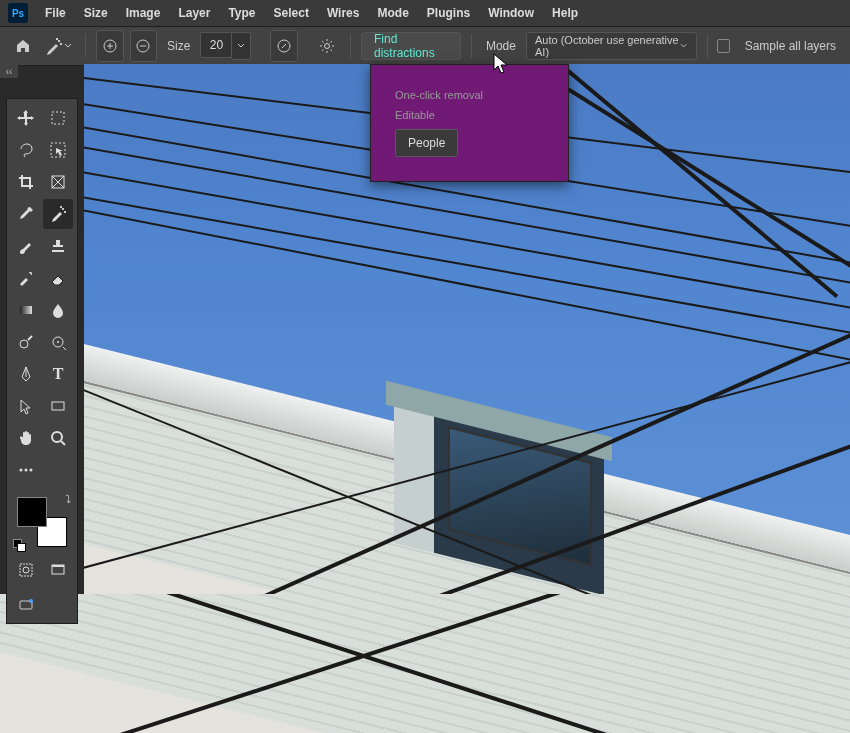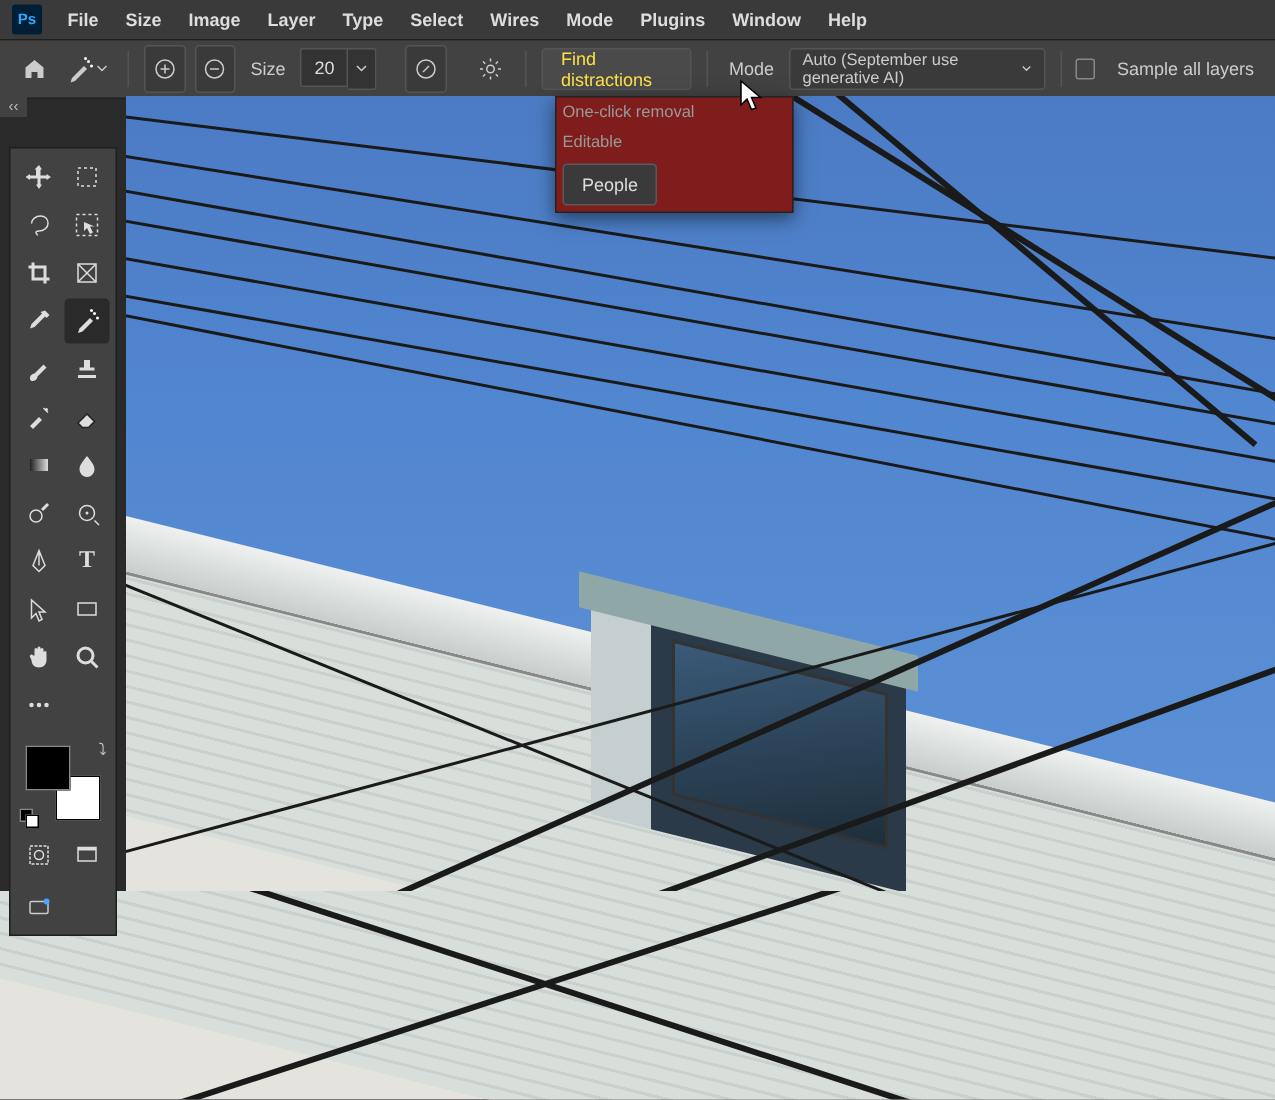--- a/index.html
+++ b/index.html
@@ -6,21 +6,21 @@
   .menubar{height:26px;background:#3a3a3a;display:flex;align-items:center;border-bottom:1px solid #1e1e1e}
   .app-icon{width:20px;height:20px;background:#001e36;color:#31a8ff;font-weight:bold;font-size:10px;display:flex;align-items:center;justify-content:center;margin:0 8px;border-radius:2px}
   .menu-item{padding:0 9px;height:26px;line-height:26px;cursor:default;color:#ddd}
   .optbar{height:38px;background:#424242;display:flex;align-items:center;padding:0 10px;border-bottom:1px solid #1e1e1e;gap:6px}
   .icon-btn{width:30px;height:30px;display:flex;align-items:center;justify-content:center;border-radius:3px;color:#ccc}
   .icon-btn.boxed{border:1px solid #555;background:#3a3a3a}
   .divider{width:1px;height:24px;background:#555;margin:0 4px}
   .label{color:#ccc;margin:0 4px}
   .size-input{width:30px;height:24px;background:#333;border:1px solid #555;color:#ddd;text-align:center;border-radius:2px 0 0 2px}
   .size-drop{width:18px;height:26px;background:#333;border:1px solid #555;border-left:none;display:flex;align-items:center;justify-content:center;border-radius:0 2px 2px 0}
-  .opt-btn{height:26px;padding:0 12px;background:#3a3a3a;border:1px solid #555;border-radius:3px;color:#fde047;display:flex;align-items:center;position:relative}
+  .opt-btn{height:26px;padding:0 12px;background:#3a3a3a;border:1px solid #555;border-radius:3px;color:#5eead4;display:flex;align-items:center;position:relative}
   .opt-btn.hover{background:#4a4a4a}
   .mode-select{height:26px;width:180px;padding:0 8px;background:#3a3a3a;border:1px solid #555;border-radius:3px;color:#ccc;display:flex;align-items:center;justify-content:space-between}
   .chk{width:12px;height:12px;border:1px solid #888;border-radius:2px;margin-right:5px}
   .strip{position:absolute;left:0;top:64px;width:18px;height:14px;background:#424242;display:flex;align-items:center;justify-content:center;color:#bbb;font-size:10px}
   .toolbox{position:absolute;left:6px;top:98px;width:72px;background:#424242;border:1px solid #1e1e1e;padding:4px;box-sizing:border-box}
   .tool-grid{display:grid;grid-template-columns:30px 30px;gap:2px}
   .tool{width:30px;height:30px;display:flex;align-items:center;justify-content:center;border-radius:3px;color:#ddd}
   .tool.active{background:#2a2a2a}
   .swatches{position:relative;width:58px;height:58px;margin:8px auto 4px}
   .swatch-bg{position:absolute;right:4px;bottom:4px;width:28px;height:28px;background:#fff;border:1px solid #000}
@@ -35,21 +35,21 @@
   .wire{position:absolute;height:2px;background:#1a1a1a;left:-100px;right:-100px;transform-origin:center}
   .wire.th{height:4px}
   .roof-top{position:absolute;left:-40px;top:270px;width:1100px;height:36px;background:linear-gradient(180deg,#eef1f0 0%,#c8cecb 100%);transform:rotate(14deg);transform-origin:left top;box-shadow:0 2px 0 #888}
   .roof-body{position:absolute;left:-40px;top:300px;width:1100px;height:600px;background:repeating-linear-gradient(180deg,#c9d0cd 0 2px,#d8ded9 2px 10px);transform:rotate(14deg);transform-origin:left top}
   .dormer{position:absolute;left:310px;top:345px;width:210px;height:160px;transform:skewY(14deg)}
   .dormer-roof{position:absolute;top:0;left:-8px;right:-8px;height:24px;background:#8fa7a6}
   .dormer-side{position:absolute;top:22px;left:0;width:40px;bottom:0;background:#c5cfcf}
   .dormer-front{position:absolute;top:22px;left:40px;right:0;bottom:0;background:#2a3a48}
   .dormer-win{position:absolute;top:30px;left:54px;width:140px;height:100px;background:linear-gradient(160deg,#3a5a78 0%,#1e2e3a 100%);border:2px solid #333}
   .wall{position:absolute;left:-40px;top:470px;width:1200px;height:500px;background:#e4e3de;transform:rotate(14deg);transform-origin:left top}
-  .popup{position:absolute;left:370px;top:64px;width:149px;background:#7f1d1d;border:1px solid #222;padding:4px;box-shadow:0 4px 12px rgba(0,0,0,.5)}
+  .popup{position:absolute;left:370px;top:64px;width:149px;background:#701a75;border:1px solid #222;padding:24px;box-shadow:0 4px 12px rgba(0,0,0,.5)}
   .popup-section{color:#999;font-size:11px;margin-bottom:8px}
   .popup-btn{display:inline-block;padding:6px 12px;background:#3a3a3a;border:1px solid #5a5a5a;border-radius:3px;color:#ddd;margin-bottom:12px}
   .cursor{position:absolute;left:492px;top:52px;pointer-events:none;z-index:100}
   svg{display:block}
 </style>
 </head>
 <body>
 
 <div class="menubar">
   <div class="app-icon">Ps</div>
@@ -121,21 +121,21 @@
         <path d="M8 1v2M8 13v2M1 8h2M13 8h2M3 3l1.5 1.5M11.5 11.5L13 13M13 3l-1.5 1.5M4.5 11.5L3 13" stroke="#ccc"></path>
       </svg>
   </div>
   <div class="divider"></div>
   <div class="opt-btn hover">
     <span>Find distractions</span>
   </div>
   <div class="divider"></div>
   <span class="label">Mode</span>
   <div class="mode-select">
-    <span style="font-size:11px">Auto (September use generative AI)</span>
+    <span style="font-size:11px">Auto (October use generative AI)</span>
     <svg width="8" height="8" viewBox="0 0 8 8">
         <path d="M1 2l3 3 3-3" stroke="#ccc" fill="none"></path>
       </svg>
   </div>
   <div class="divider"></div>
   <div class="chk"></div>
   <span class="label" style="white-space:nowrap">Sample all layers</span>
 </div>
 
 <div class="strip">‹‹</div>

